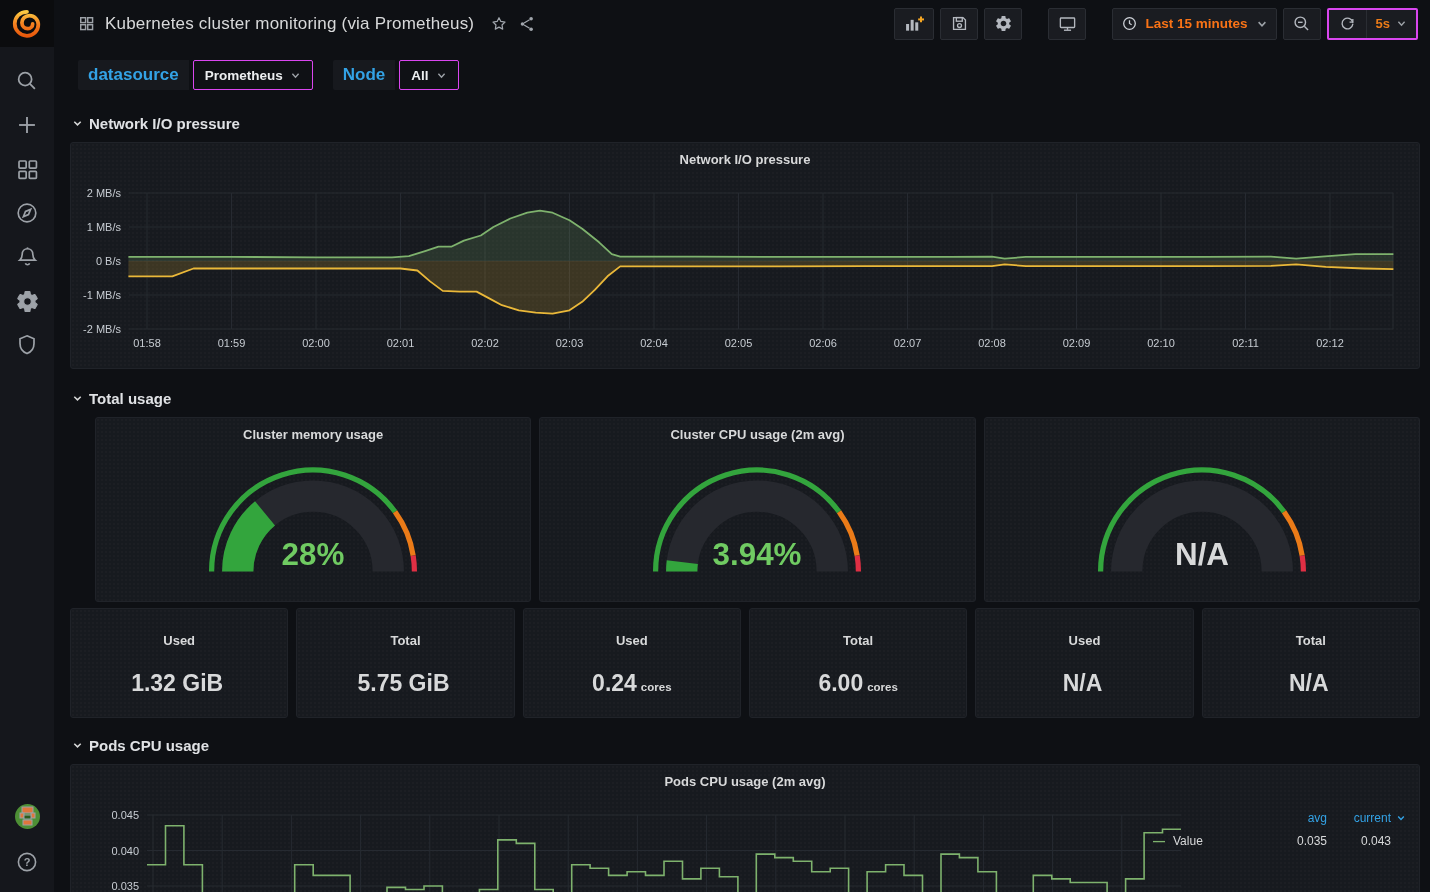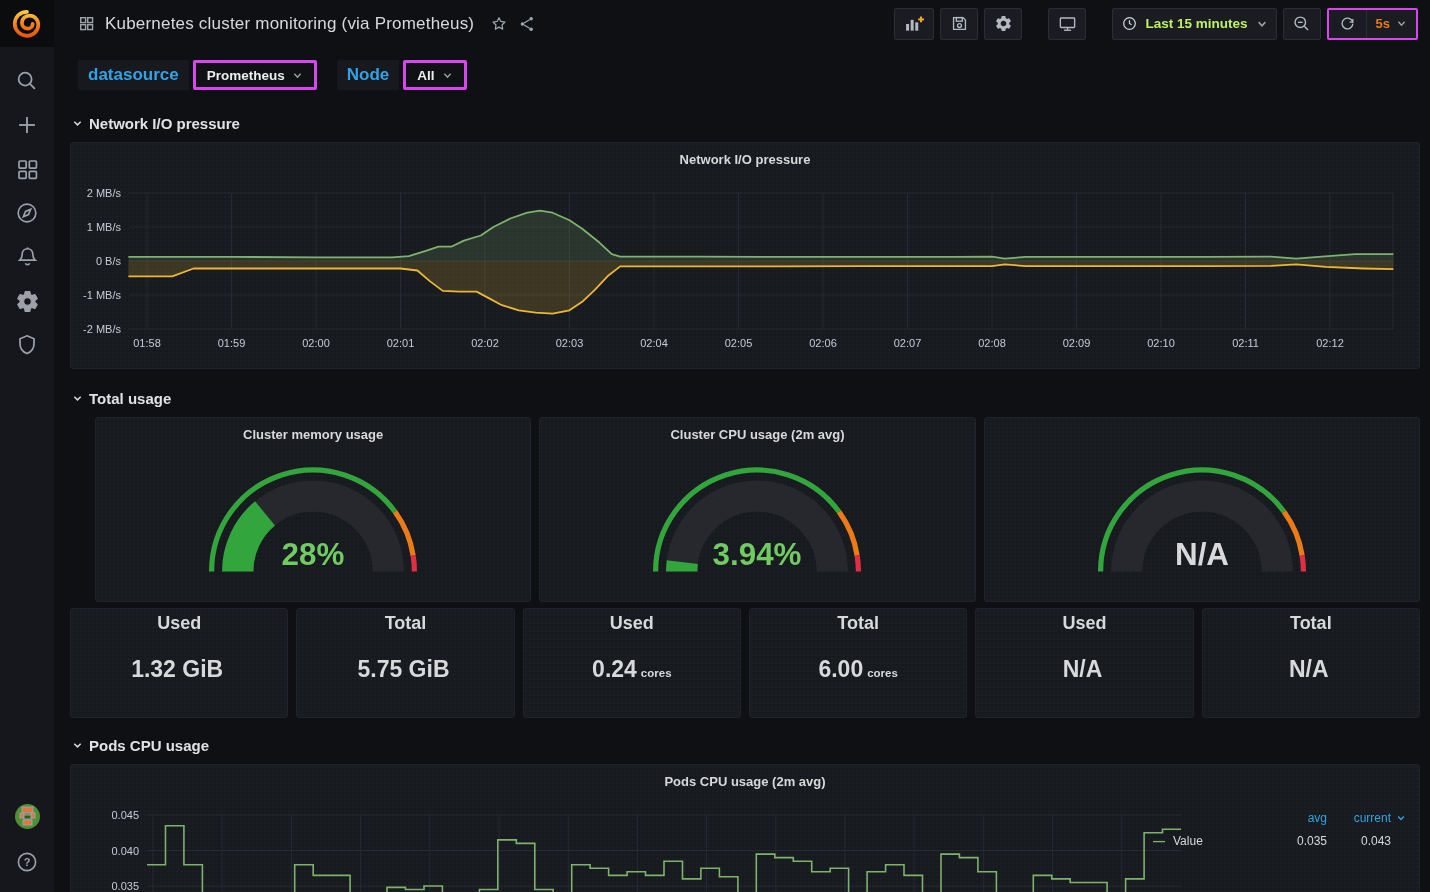--- a/index.html
+++ b/index.html
@@ -16,47 +16,47 @@
   .side-bottom { margin-top:auto; display:flex; flex-direction:column; align-items:center; gap:18px; padding-bottom:16px; }
 
   
   .navbar { position:absolute; left:54px; top:0; width:1376px; height:47px; background:#0e1014; display:flex; align-items:center; padding:0 12px 0 24px; }
   .nav-left { display:flex; align-items:center; gap:10px; }
   .nav-title { font-size:17px; font-weight:500; color:#d8d9da; letter-spacing:.2px; cursor:pointer; }
   .nav-ico { color:#9da2a8; display:flex; align-items:center; cursor:pointer; }
   .nav-right { margin-left:auto; display:flex; align-items:center; gap:6px; }
   .tb-btn { height:32px; min-width:38px; background:#1a1c21; border:1px solid #2a2d33; border-radius:2px; display:flex; align-items:center; justify-content:center; padding:0 8px; cursor:pointer; color:#b4b8bf; }
   .tb-gap { width:14px; }
-  .tp-text { font-size:13.5px; font-weight:600; color:#bef264; margin:0 8px 0 7px; }
+  .tp-text { font-size:13.5px; font-weight:600; color:#f97316; margin:0 8px 0 7px; }
   .refresh-group { display:flex; align-items:stretch; height:32px; background:#1a1c21; border:2px solid #d946ef; border-radius:2px; overflow:hidden; }
   .refresh-left { width:38px; display:flex; align-items:center; justify-content:center; border-right:1px solid #2a2d33; cursor:pointer; color:#b4b8bf; }
   .refresh-right { display:flex; align-items:center; padding:0 9px; gap:6px; cursor:pointer; }
   .refresh-val { font-size:13px; font-weight:700; color:#eb7b18; }
 
   
   .submenu { position:absolute; left:54px; top:47px; width:1376px; height:56px; display:flex; align-items:center; padding-left:24px; gap:0; }
   .chip-label { height:30px; display:flex; align-items:center; padding:0 10px; background:#17191e; color:#33a2e5; font-size:17px; font-weight:700; border-radius:2px 0 0 2px; }
-  .chip-value { height:30px; display:flex; align-items:center; gap:7px; padding:0 11px; background:#0f1115; border:3px solid #d946ef; color:#eceef0; font-size:13.5px; font-weight:600; border-radius:2px; cursor:pointer; }
+  .chip-value { height:30px; display:flex; align-items:center; gap:7px; padding:0 11px; background:#0f1115; border:1px solid #d946ef; color:#eceef0; font-size:13.5px; font-weight:600; border-radius:2px; cursor:pointer; }
   .chip-sep { width:20px; }
   .chip-join { width:4px; }
 
   
   .dash { position:absolute; left:54px; top:103px; width:1376px; padding:0 10px 0 16px; }
   .section-h { display:flex; align-items:center; gap:6px; height:22px; margin:9px 0 8px 2px; cursor:pointer; }
   .section-h .sec-title { font-size:15px; font-weight:700; color:#e0e2e5; }
   .panel { position:relative; background:#171a1f; border:1px solid #202329; border-radius:3px; background-image:radial-gradient(rgba(255,255,255,0.018) 1px, transparent 1px); background-size:4px 4px; overflow:hidden; }
   .panel-title { position:absolute; top:9px; left:0; right:0; text-align:center; font-size:13px; font-weight:700; color:#d8d9da; cursor:pointer; z-index:2; }
 
   .net-panel { height:227px; width:1350px; }
   .row3 { display:flex; gap:8px; margin-top:19px;padding-left:25px; }
   .gauge-panel { flex:1; height:185px; }
   .gauge-wrap { position:absolute; left:0; right:0; top:36px; display:flex; justify-content:center; }
   .row6 { display:flex; gap:8px; margin-top:6px; }
   .stat-panel { flex:1; height:110px; display:flex; flex-direction:column; align-items:center; }
-  .stat-title { margin-top:4px; font-size:18px; font-weight:700; color:#d8d9da; }
+  .stat-title { margin-top:24px; font-size:13px; font-weight:700; color:#d8d9da; }
   .stat-value { margin-top:22px; font-size:23px; font-weight:700; color:#d8d9da; display:flex; align-items:baseline; }
   .stat-unit { font-size:11.5px; font-weight:700; margin-left:4px; }
   .pods-panel { height:230px; width:1350px; margin-bottom:40px; }
 
   svg text { font-family:"Liberation Sans", sans-serif; }
   .tick-lab { fill:#c7ccd2; font-size:11px; }
 
   
   .legend { position:absolute; top:46px; right:28px; font-size:12px; z-index:2; }
   .lg-head { display:flex; justify-content:flex-end; color:#33a2e5; font-weight:400; align-items:center; }

